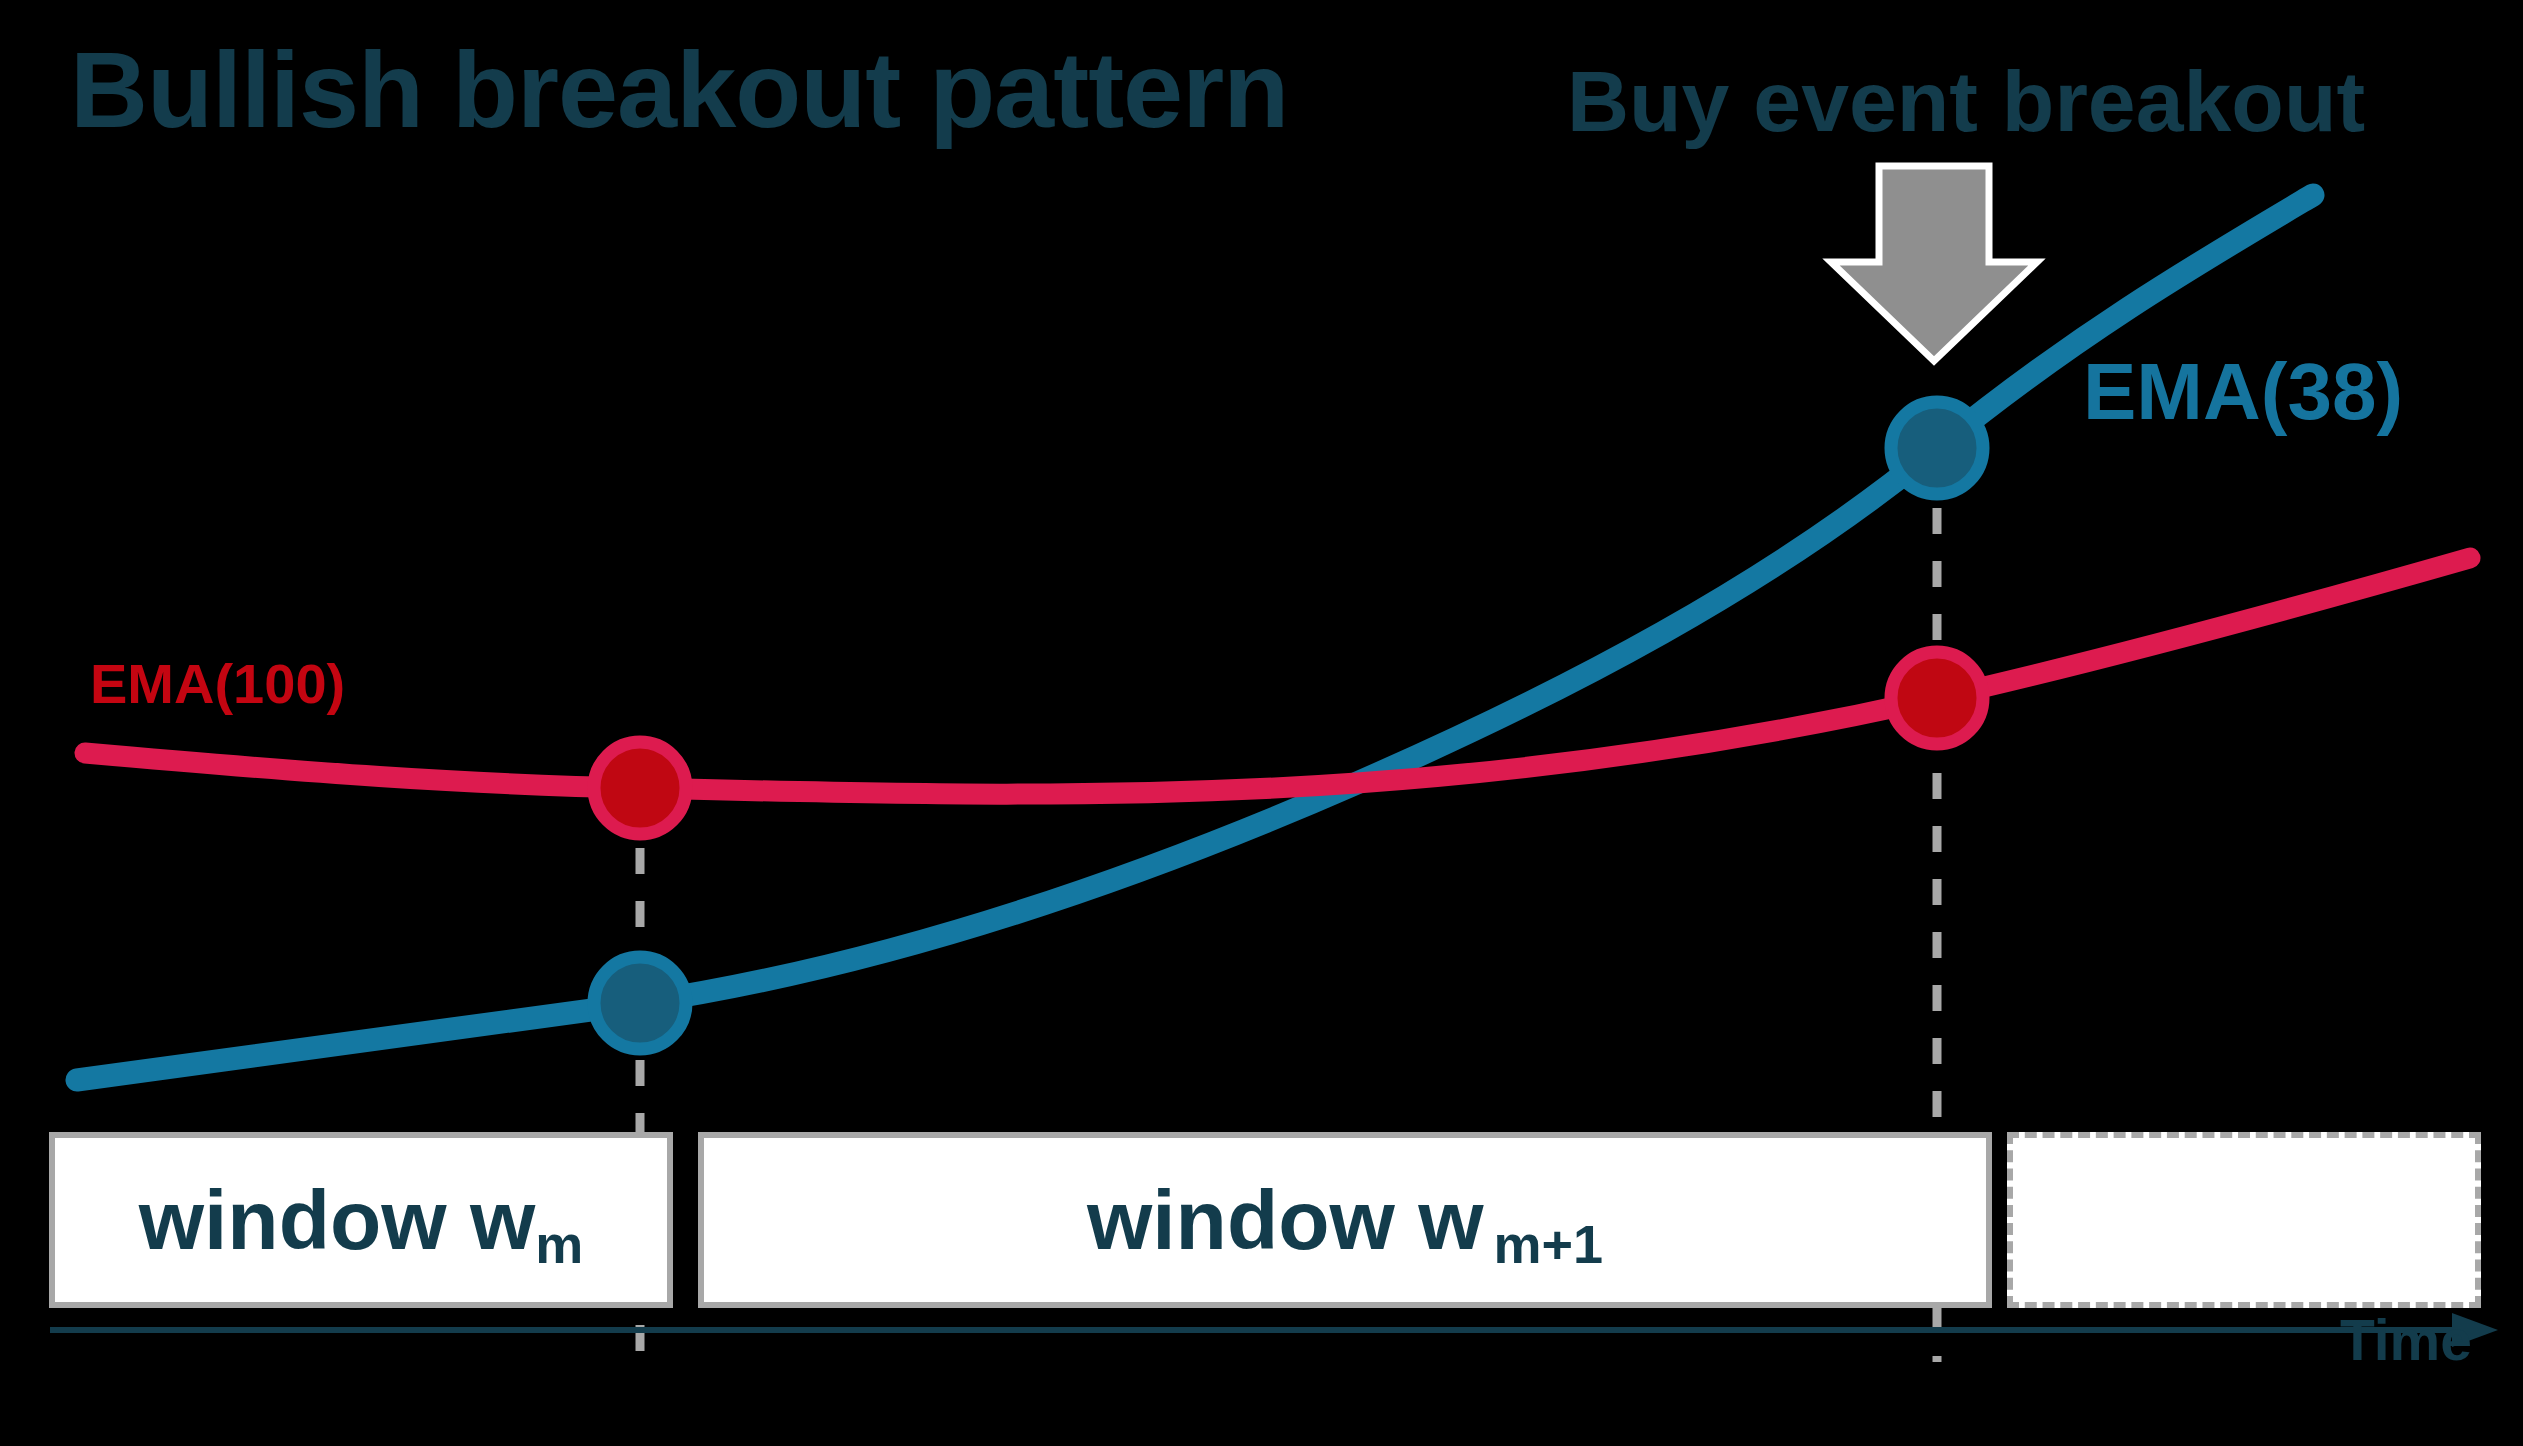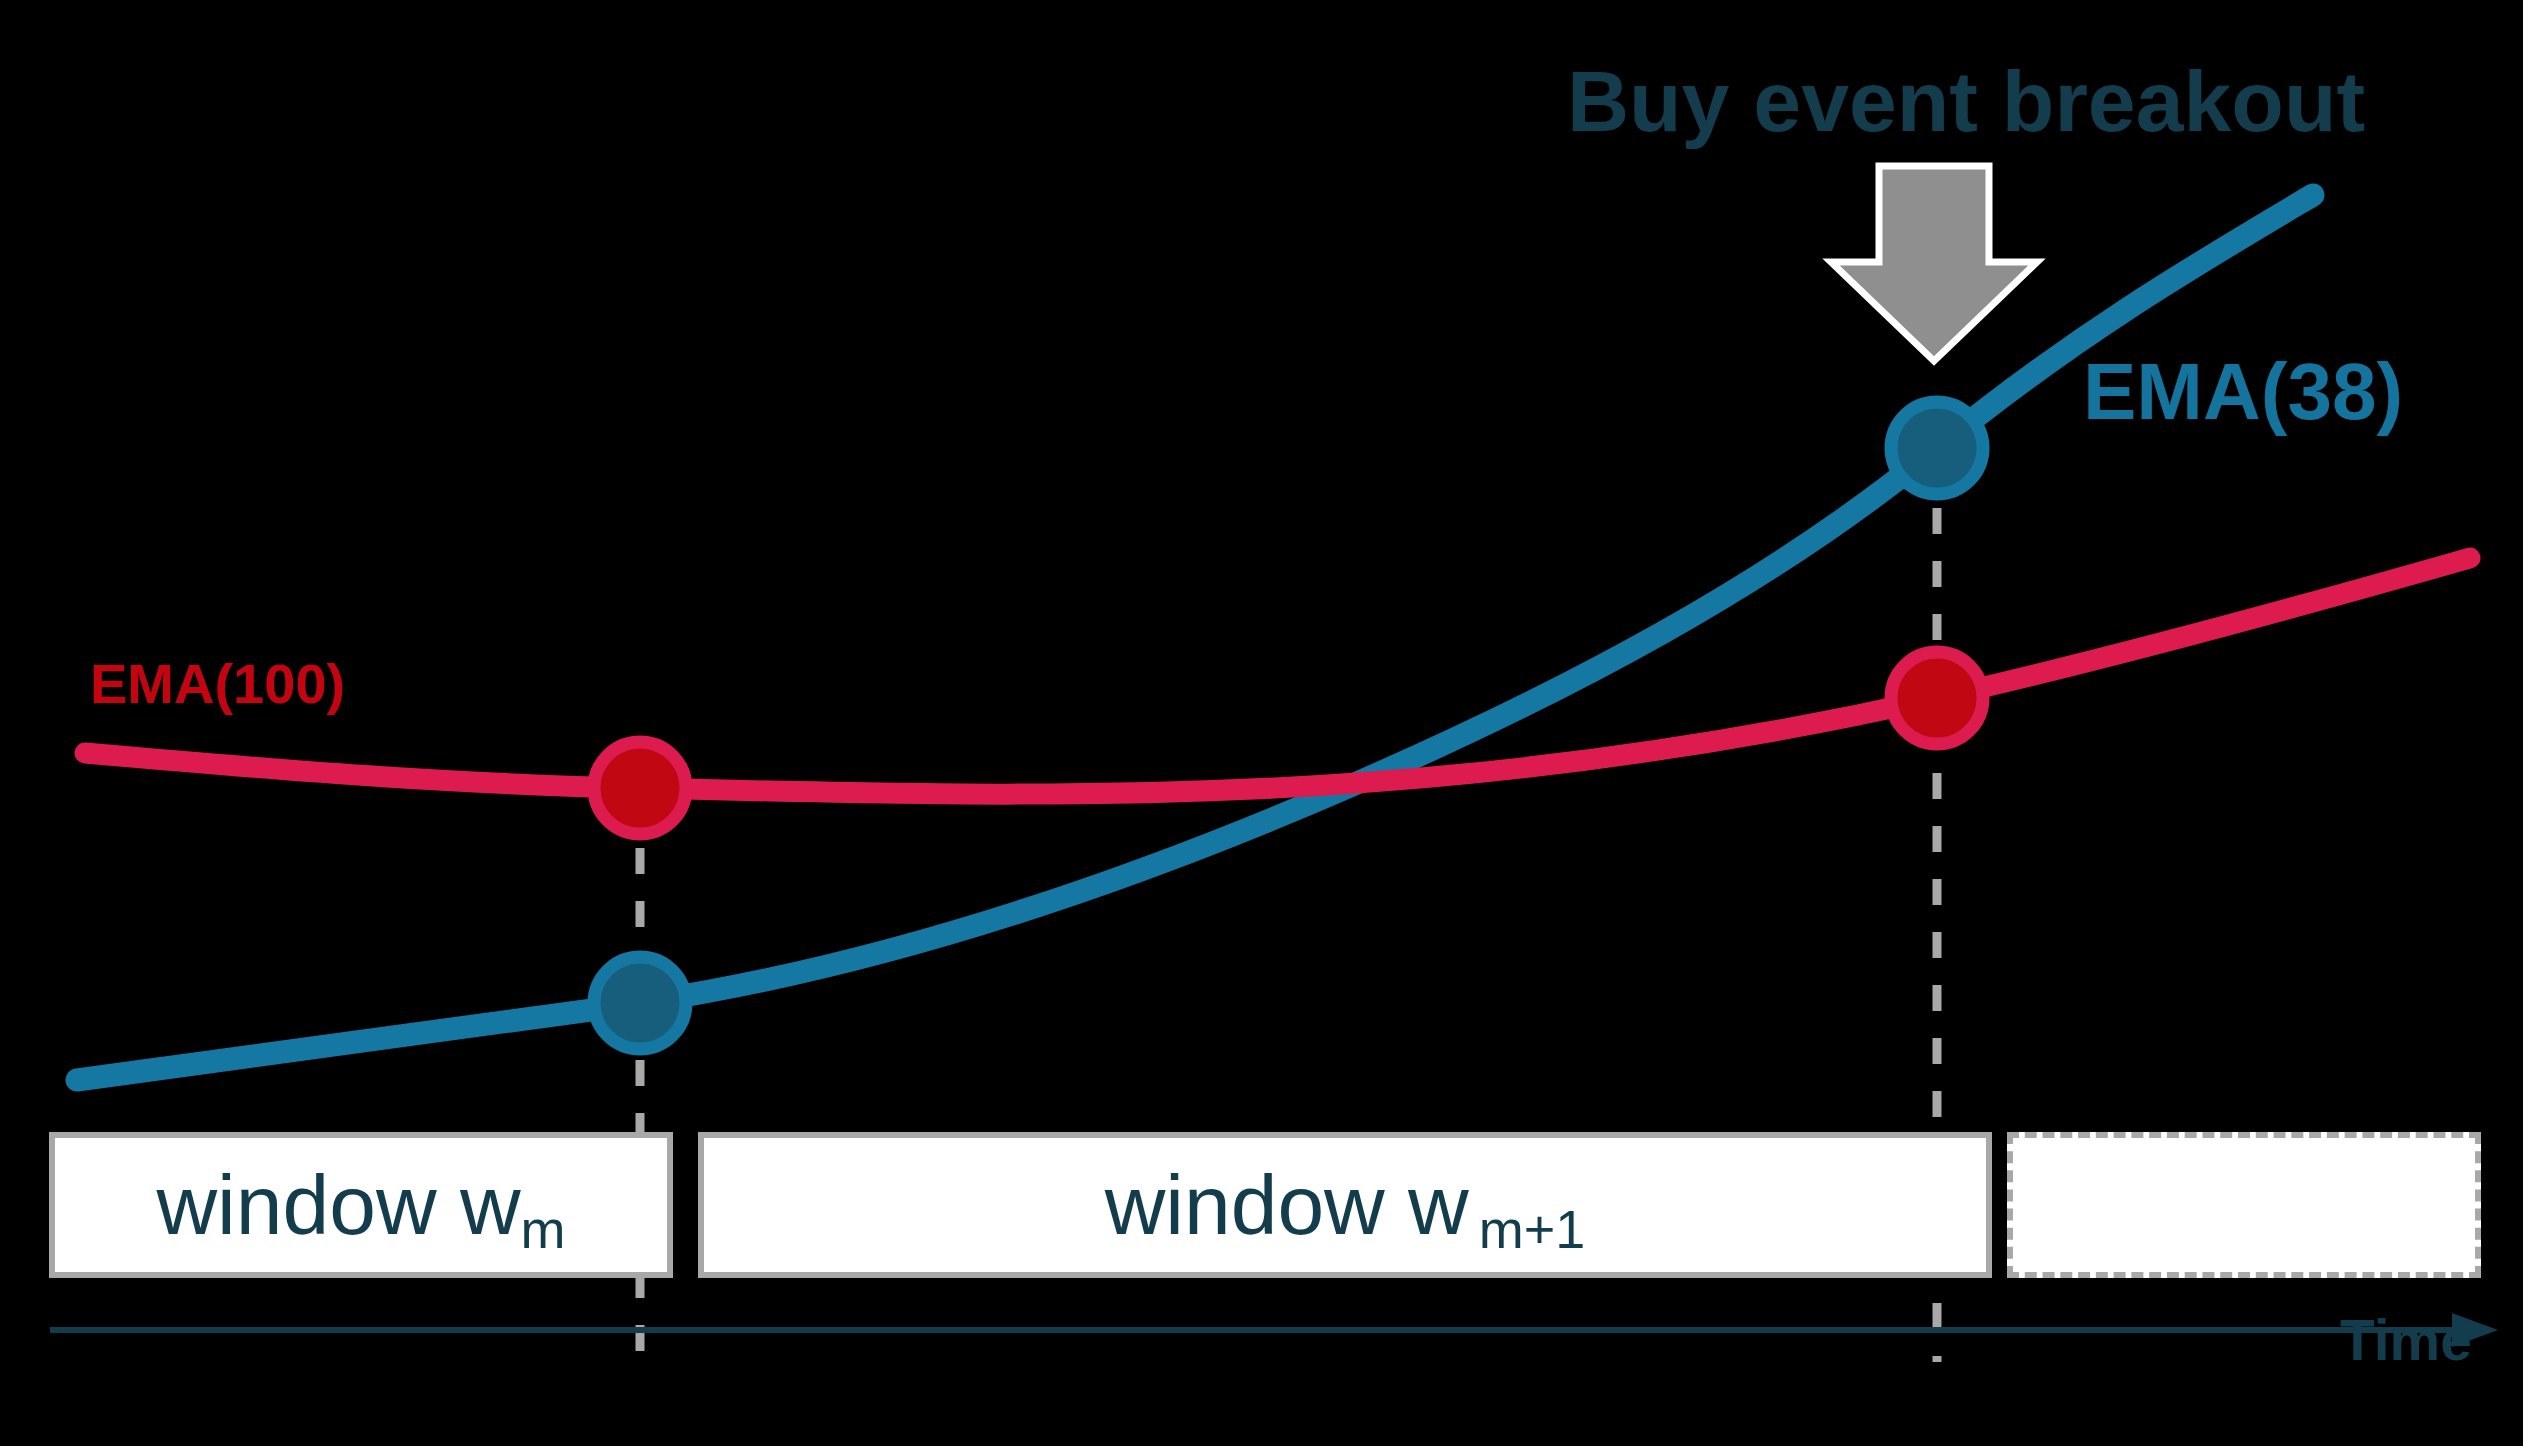--- a/index.html
+++ b/index.html
@@ -31,27 +31,27 @@
     left:90px;top:656px;
     font-size:56px;font-weight:600;
     color:var(--red-label,#c40511);
   }
   .time-label{
     left:2472px;top:1312px;transform:translateX(-100%);
     font-size:57px;font-weight:700;
     color:var(--ink,#133c4c);
   }
   .win-box{
-    position:absolute;top:1132px;height:146px;
+    position:absolute;top:1132px;height:176px;
     background:var(--box-fill,#fff);
     border:6px solid var(--gray,#a8a8a8);
     box-sizing:border-box;
     display:flex;align-items:center;justify-content:center;
     color:var(--ink,#133c4c);
-    font-size:84px;font-weight:400;
+    font-size:84px;font-weight:700;
   }
   .win-box .sub{
     font-size:54px;
     position:relative;top:24px;
   }
   .win-box.w1{left:49px;width:624px;}
   .win-box.w2{left:698px;width:1294px;}
   .win-box.w2 .sub{margin-left:10px;}
   .win-box.w3{left:2007px;width:474px;border-style:dashed;}
 </style>
@@ -91,18 +91,19 @@
       <span class="sub">m</span>
   </div>
   <div class="win-box w2">
     <span>window w</span>
       <span class="sub">m+1</span>
   </div>
   <div class="win-box w3">
     <span></span>
   </div>
 
+  <div class="txt title">Bullish breakout pattern</div>
   <div class="txt buy-label">Buy event breakout</div>
   <div class="txt ema38-label">EMA(38)</div>
   <div class="txt ema100-label">EMA(100)</div>
   <div class="txt time-label">Time</div>
 
 </div>
 
 </body></html>

